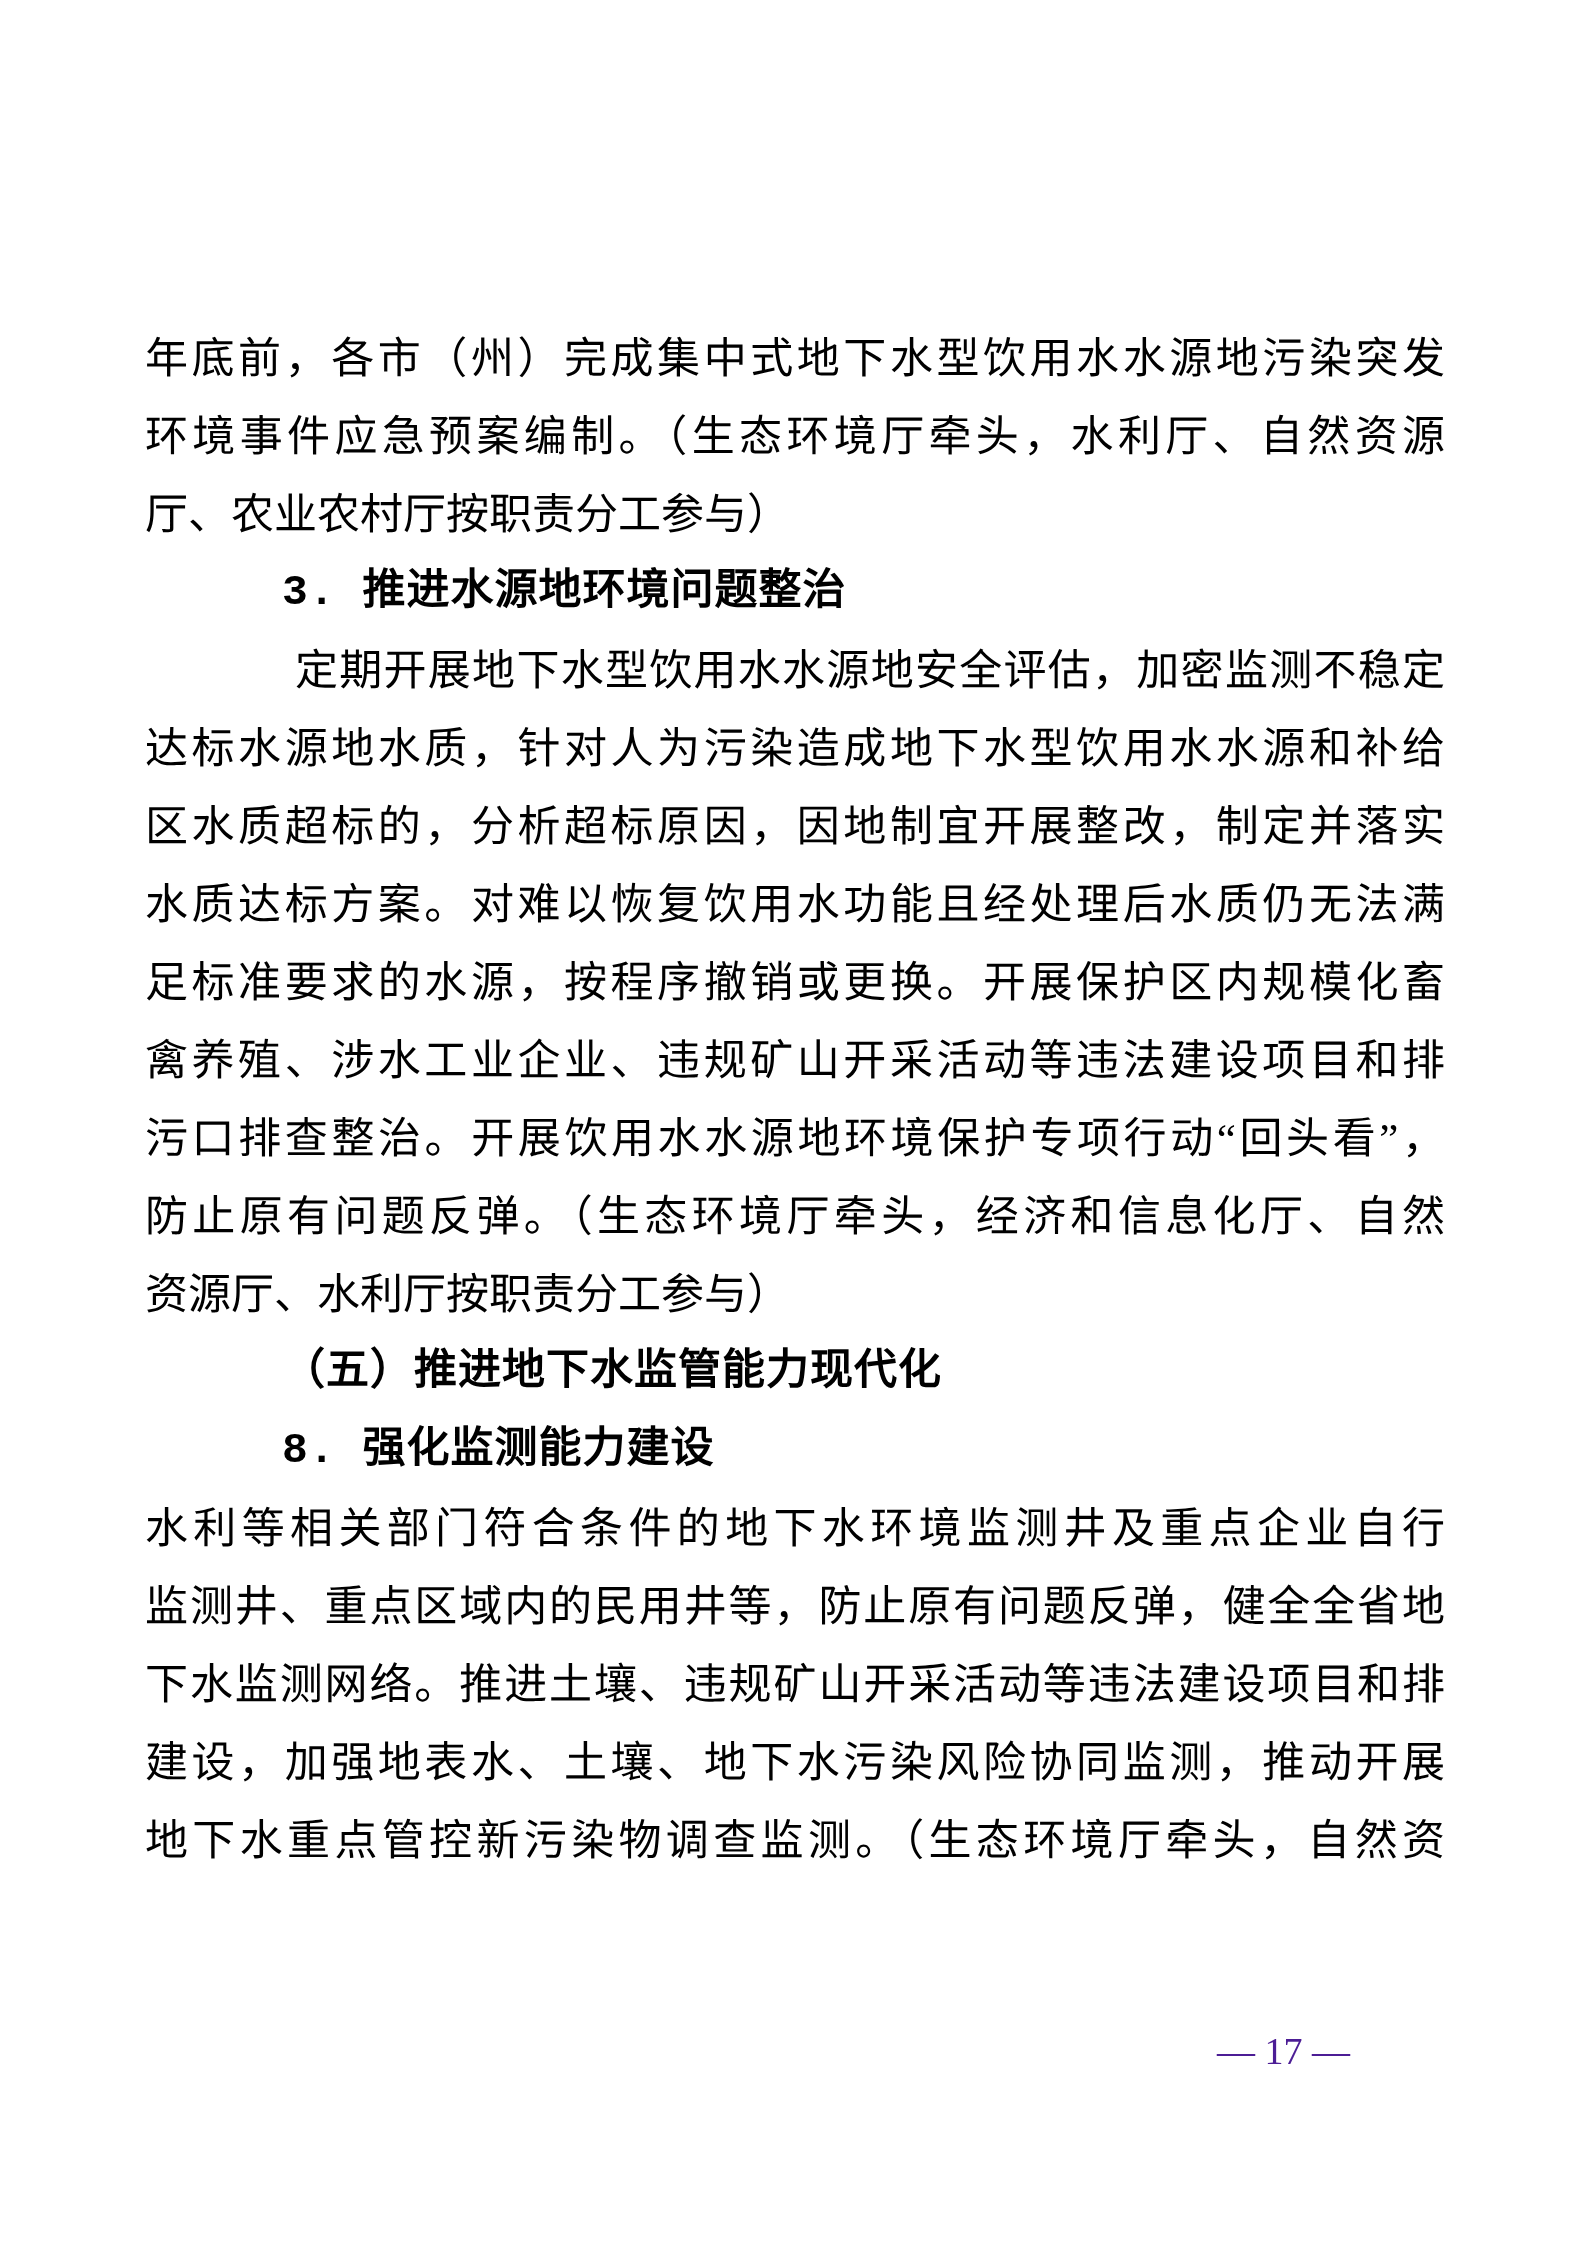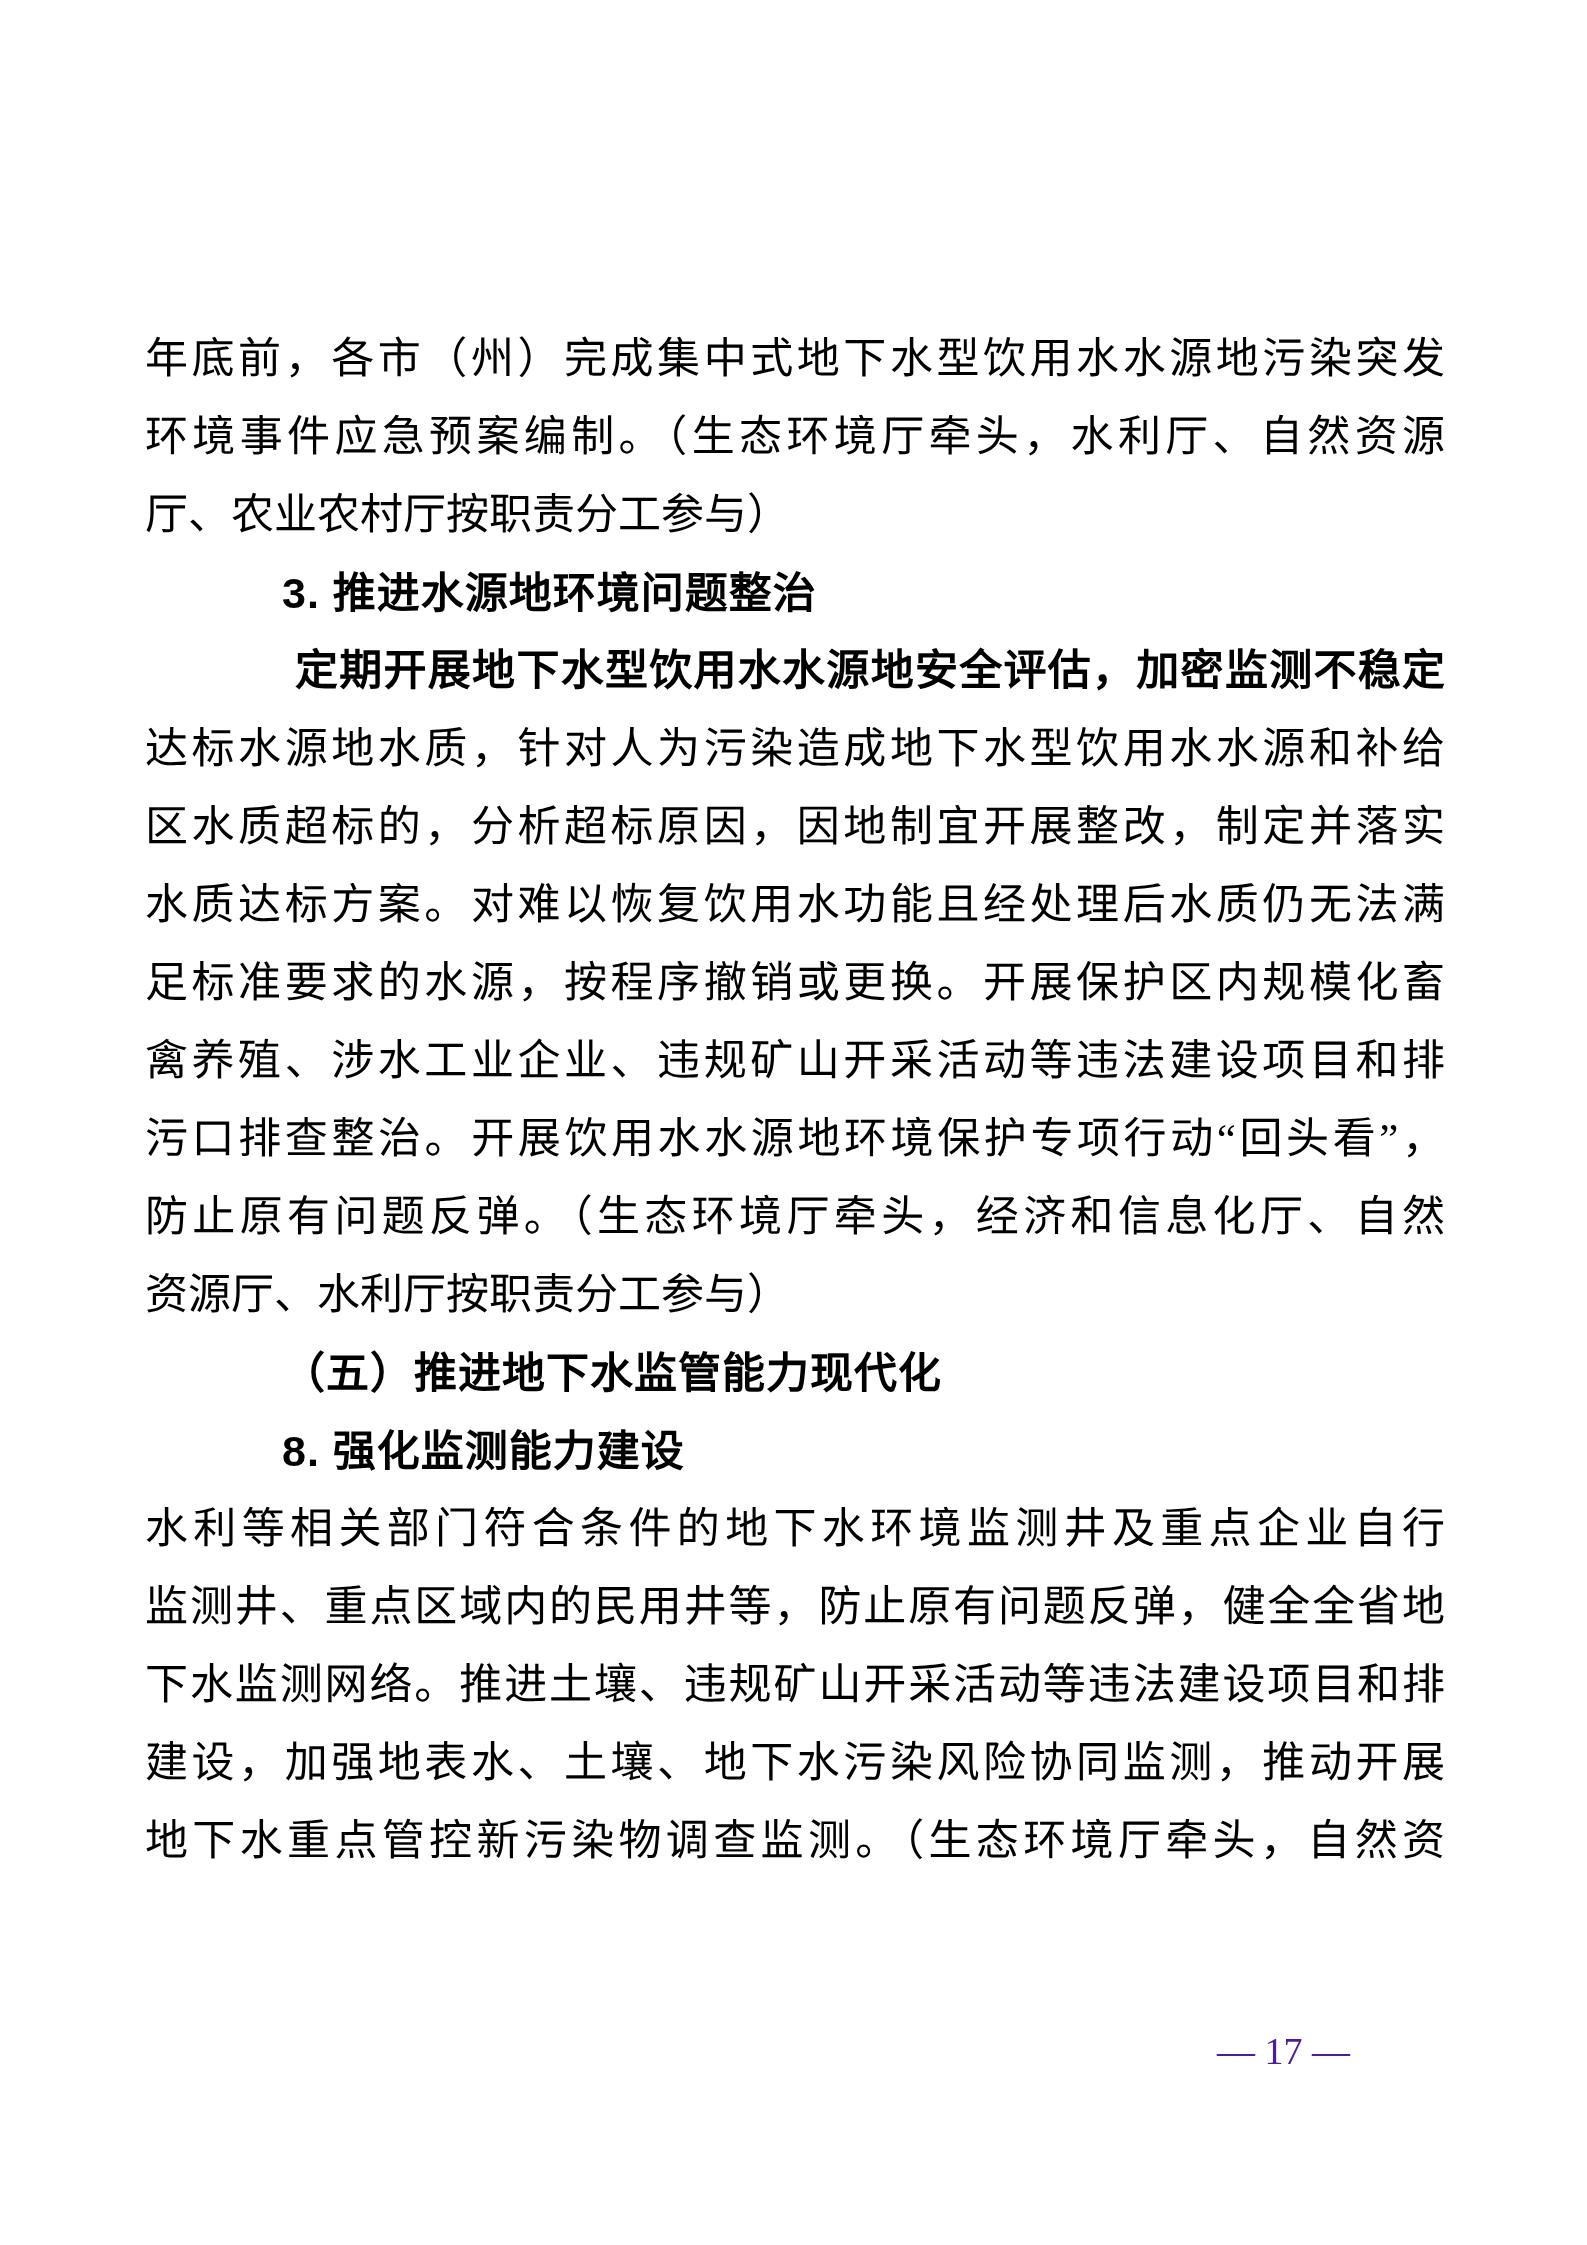--- a/index.html
+++ b/index.html
@@ -31,24 +31,23 @@
     text-align-last: justify;
     white-space: nowrap;
     color: #000000;
   }
   .line.endline {
     text-align: center;
     text-align-last: left;
   }
   .line.p-first {
     text-indent: 150px;
-    font-weight: bold;
   }
   .line.heading {
-    font-family: Liberation Sans, sans-serif;
+    font-family: Liberation Mono, monospace;
     font-weight: 700;
     text-align: center;
     text-align-last: left;
     text-indent: 137px;
     letter-spacing: 1px;
   }
   .page-number {
     position: absolute;
     top: 2008px;
     right: 237px;

